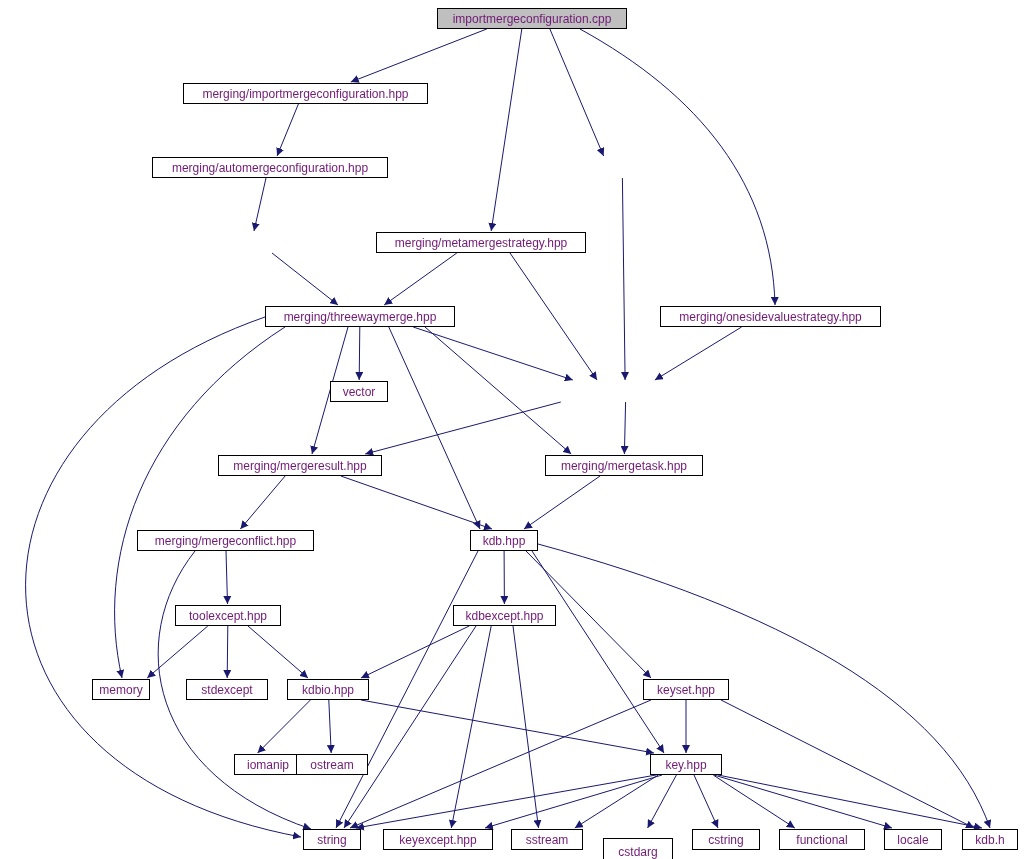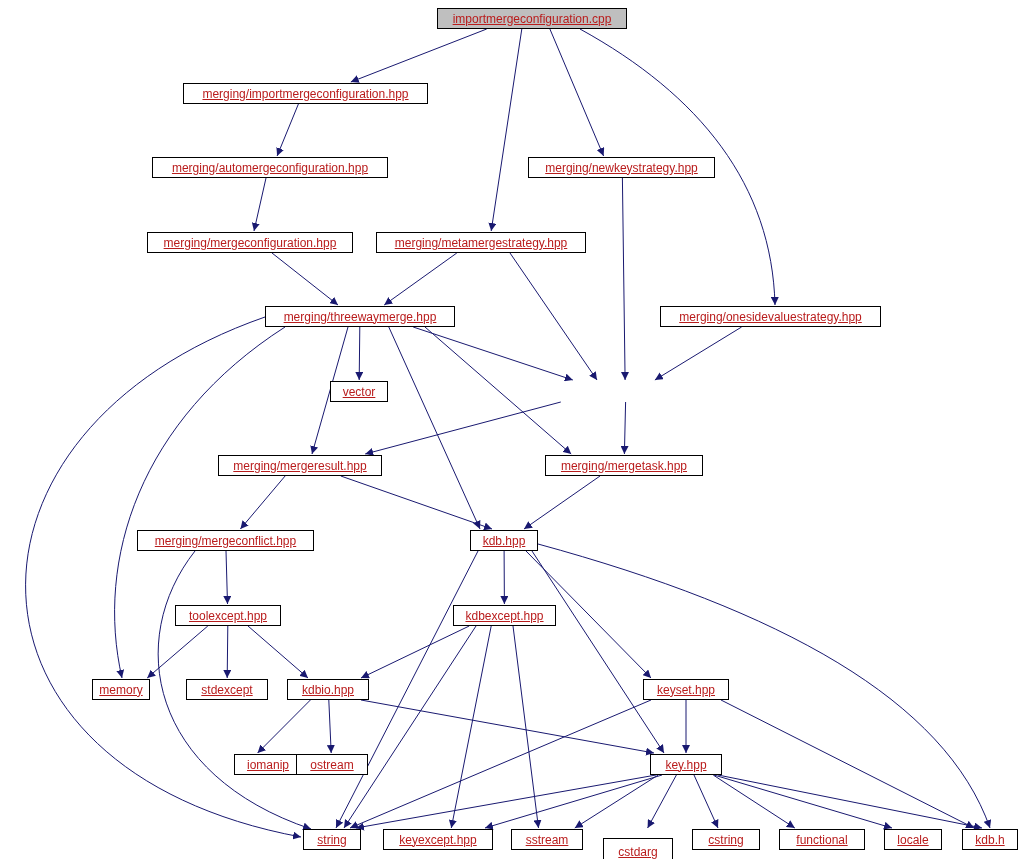--- a/index.html
+++ b/index.html
@@ -19,29 +19,28 @@
   .edge {
     fill: none;
     stroke: #191970;
     stroke-width: 1;
   }
   .node {
     position: absolute;
     box-sizing: border-box;
     border: 1px solid #000000;
     background: #ffffff;
-    color: #b91c1c;
+    color: #701a75;
     font-size: 12px;
     display: flex;
     align-items: center;
     justify-content: center;
     white-space: nowrap;
     padding: 0 3px;
     cursor: default;
-    text-decoration: underline;
   }
   .node.highlight {
     background: #bfbfbf;
   }
 </style>
 </head>
 <body>
 
 <div id="stage">
   <svg id="edges" width="1029" height="859" viewBox="0 0 1029 859" xmlns="http://www.w3.org/2000/svg">
@@ -99,22 +98,20 @@
       <path d="M676.4,775 L647.6,828" class="edge" marker-end="url(#arrow)"></path>
       <path d="M694,775 L718,828" class="edge" marker-end="url(#arrow)"></path>
       <path d="M713.2,775 L794.8,828" class="edge" marker-end="url(#arrow)"></path>
       <path d="M714,775 L892,828" class="edge" marker-end="url(#arrow)"></path>
       <path d="M718,775 L982,828" class="edge" marker-end="url(#arrow)"></path>
     </svg>
 
 <div class="node highlight" style="left: 437px; top: 8px; width: 190px; height: 21px;">importmergeconfiguration.cpp</div>
     <div class="node" style="left: 183px; top: 83px; width: 245px; height: 21px;">merging/importmergeconfiguration.hpp</div>
     <div class="node" style="left: 152px; top: 157px; width: 236px; height: 21px;">merging/automergeconfiguration.hpp</div>
-    <div class="node" style="left: 528px; top: 157px; width: 187px; height: 21px;">merging/newkeystrategy.hpp</div>
-    <div class="node" style="left: 147px; top: 232px; width: 206px; height: 21px;">merging/mergeconfiguration.hpp</div>
     <div class="node" style="left: 376px; top: 232px; width: 210px; height: 21px;">merging/metamergestrategy.hpp</div>
     <div class="node" style="left: 265px; top: 306px; width: 190px; height: 21px;">merging/threewaymerge.hpp</div>
     <div class="node" style="left: 660px; top: 306px; width: 221px; height: 21px;">merging/onesidevaluestrategy.hpp</div>
     <div class="node" style="left: 330px; top: 381px; width: 58px; height: 21px;">vector</div>
     <div class="node" style="left: 218px; top: 455px; width: 164px; height: 21px;">merging/mergeresult.hpp</div>
     <div class="node" style="left: 545px; top: 455px; width: 158px; height: 21px;">merging/mergetask.hpp</div>
     <div class="node" style="left: 137px; top: 530px; width: 177px; height: 21px;">merging/mergeconflict.hpp</div>
     <div class="node" style="left: 470px; top: 530px; width: 68px; height: 21px;">kdb.hpp</div>
     <div class="node" style="left: 175px; top: 605px; width: 106px; height: 21px;">toolexcept.hpp</div>
     <div class="node" style="left: 453px; top: 605px; width: 103px; height: 21px;">kdbexcept.hpp</div>

